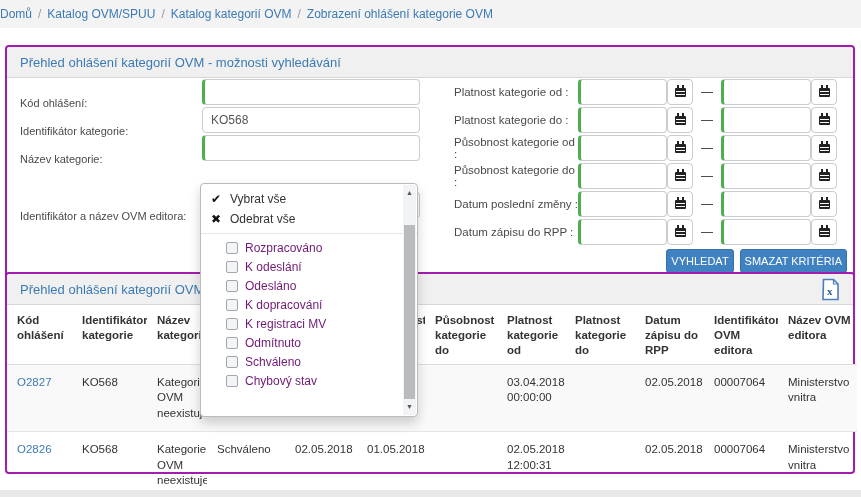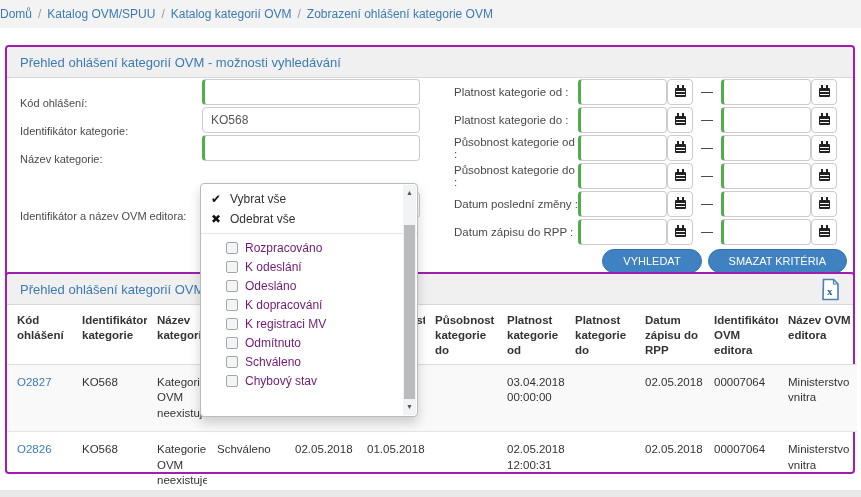--- a/index.html
+++ b/index.html
@@ -45,21 +45,21 @@
           background:#fff;display:flex;align-items:center;justify-content:center;cursor:pointer;padding:0}
   .cal{width:11px;height:9px;background:#222;border-radius:1px;position:relative;display:block}
   .cal::before{content:'';position:absolute;top:-3px;left:2px;width:2px;height:3px;background:#222;
                box-shadow:5px 0 0 #222}
   .cal::after{content:'';position:absolute;left:1px;right:1px;top:3px;height:1px;background:#fff;
               box-shadow:0 3px 0 #fff}
   .dash{width:28px;text-align:center;color:#333;font-size:12px}
 
   .btnrow{position:absolute;right:6px;top:202px;display:flex;gap:6px}
   .btn{background:#4081c1;border:1px solid #3571ab;color:#fff;font-size:11px;
-       padding:5px 20px;border-radius:12px;cursor:pointer;font-family:"Liberation Sans",sans-serif}
+       padding:5px 4px;border-radius:3px;cursor:pointer;font-family:"Liberation Sans",sans-serif}
 
   
   .xlico{position:absolute;top:4px;right:13px;cursor:pointer}
   table.results{width:850px;border-collapse:collapse;table-layout:fixed;margin-top:2px;
                 font-size:11.5px}
   table.results th{font-weight:bold;color:#333;text-align:left;vertical-align:top;
                    padding:6px 4px 6px 10px;line-height:1.3;border-bottom:1px solid #ddd;
                    overflow:hidden}
   table.results td{vertical-align:top;padding:10px 4px 10px 10px;line-height:1.35;
                    border-bottom:1px solid #e5e5e5;overflow:hidden}

